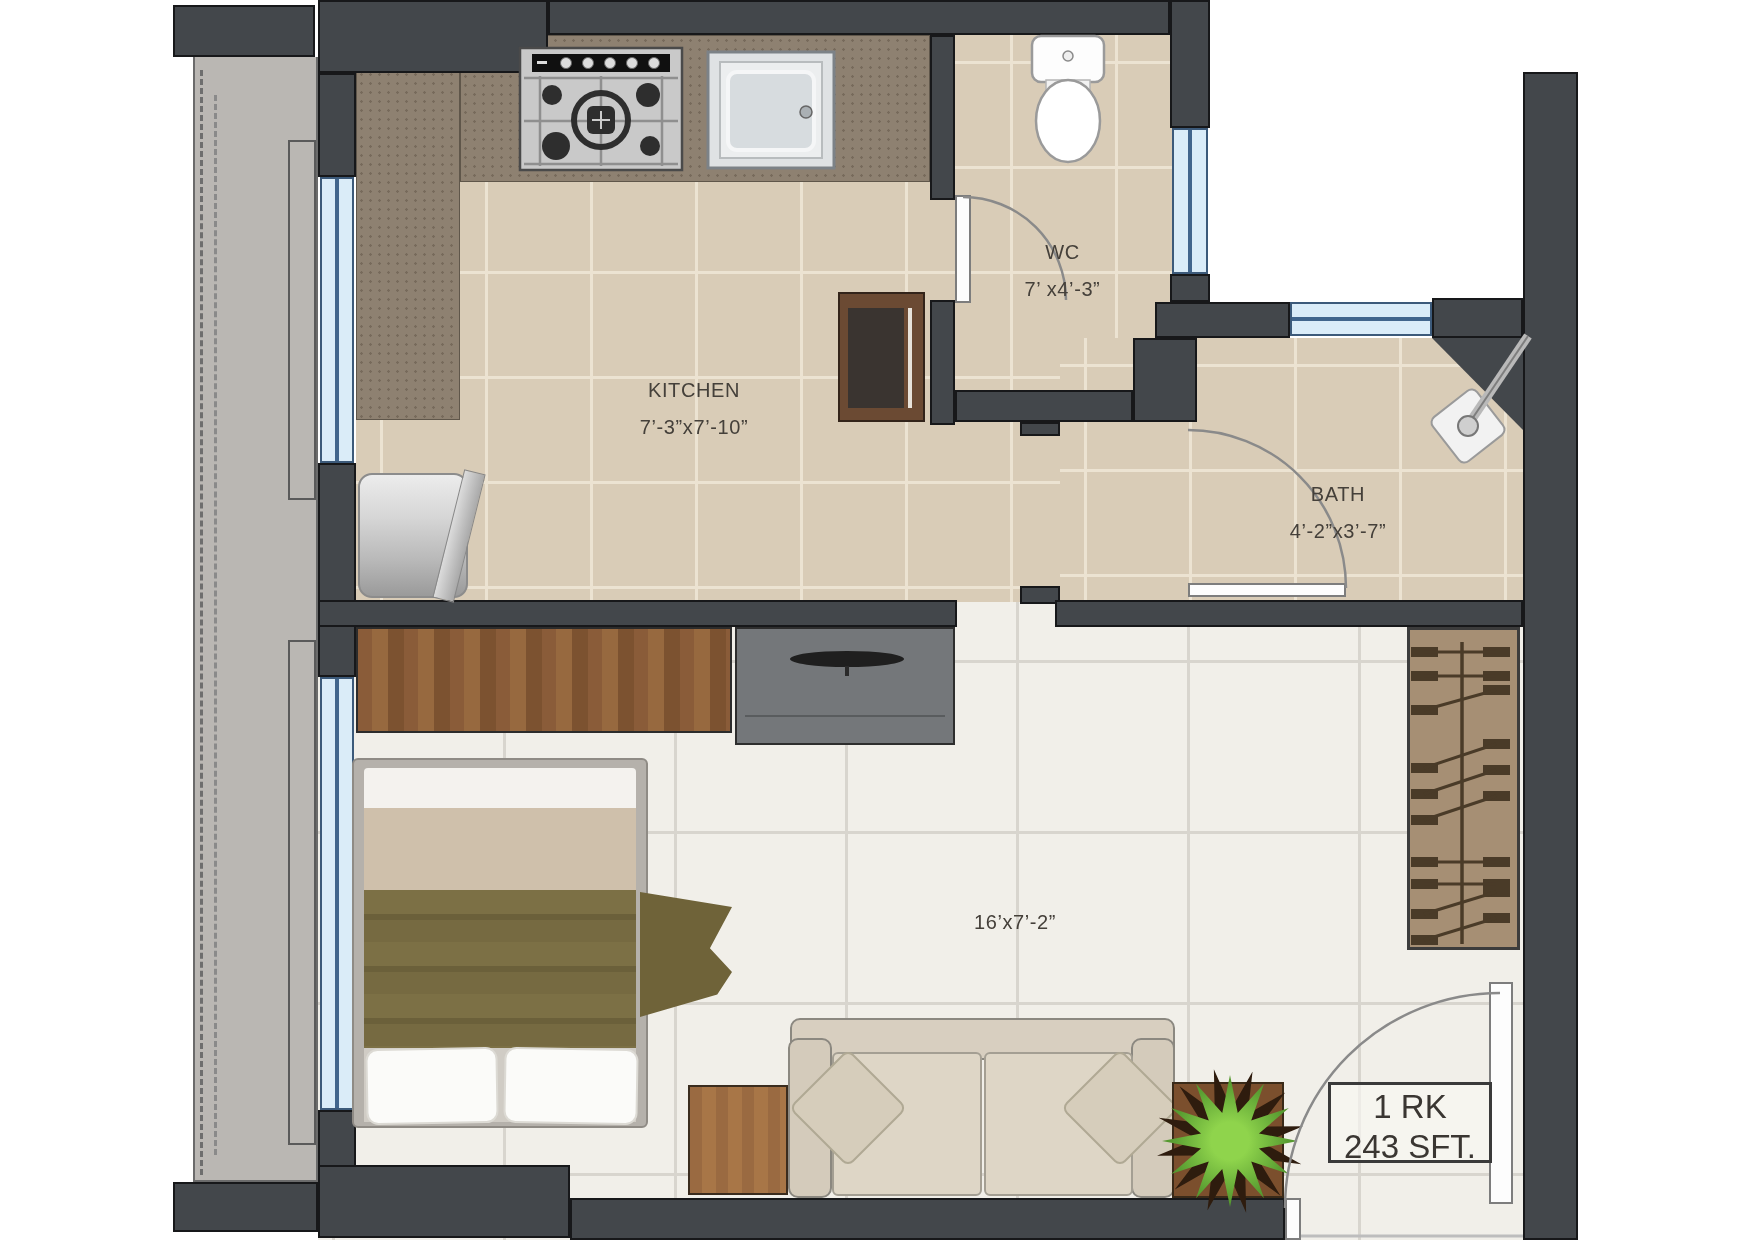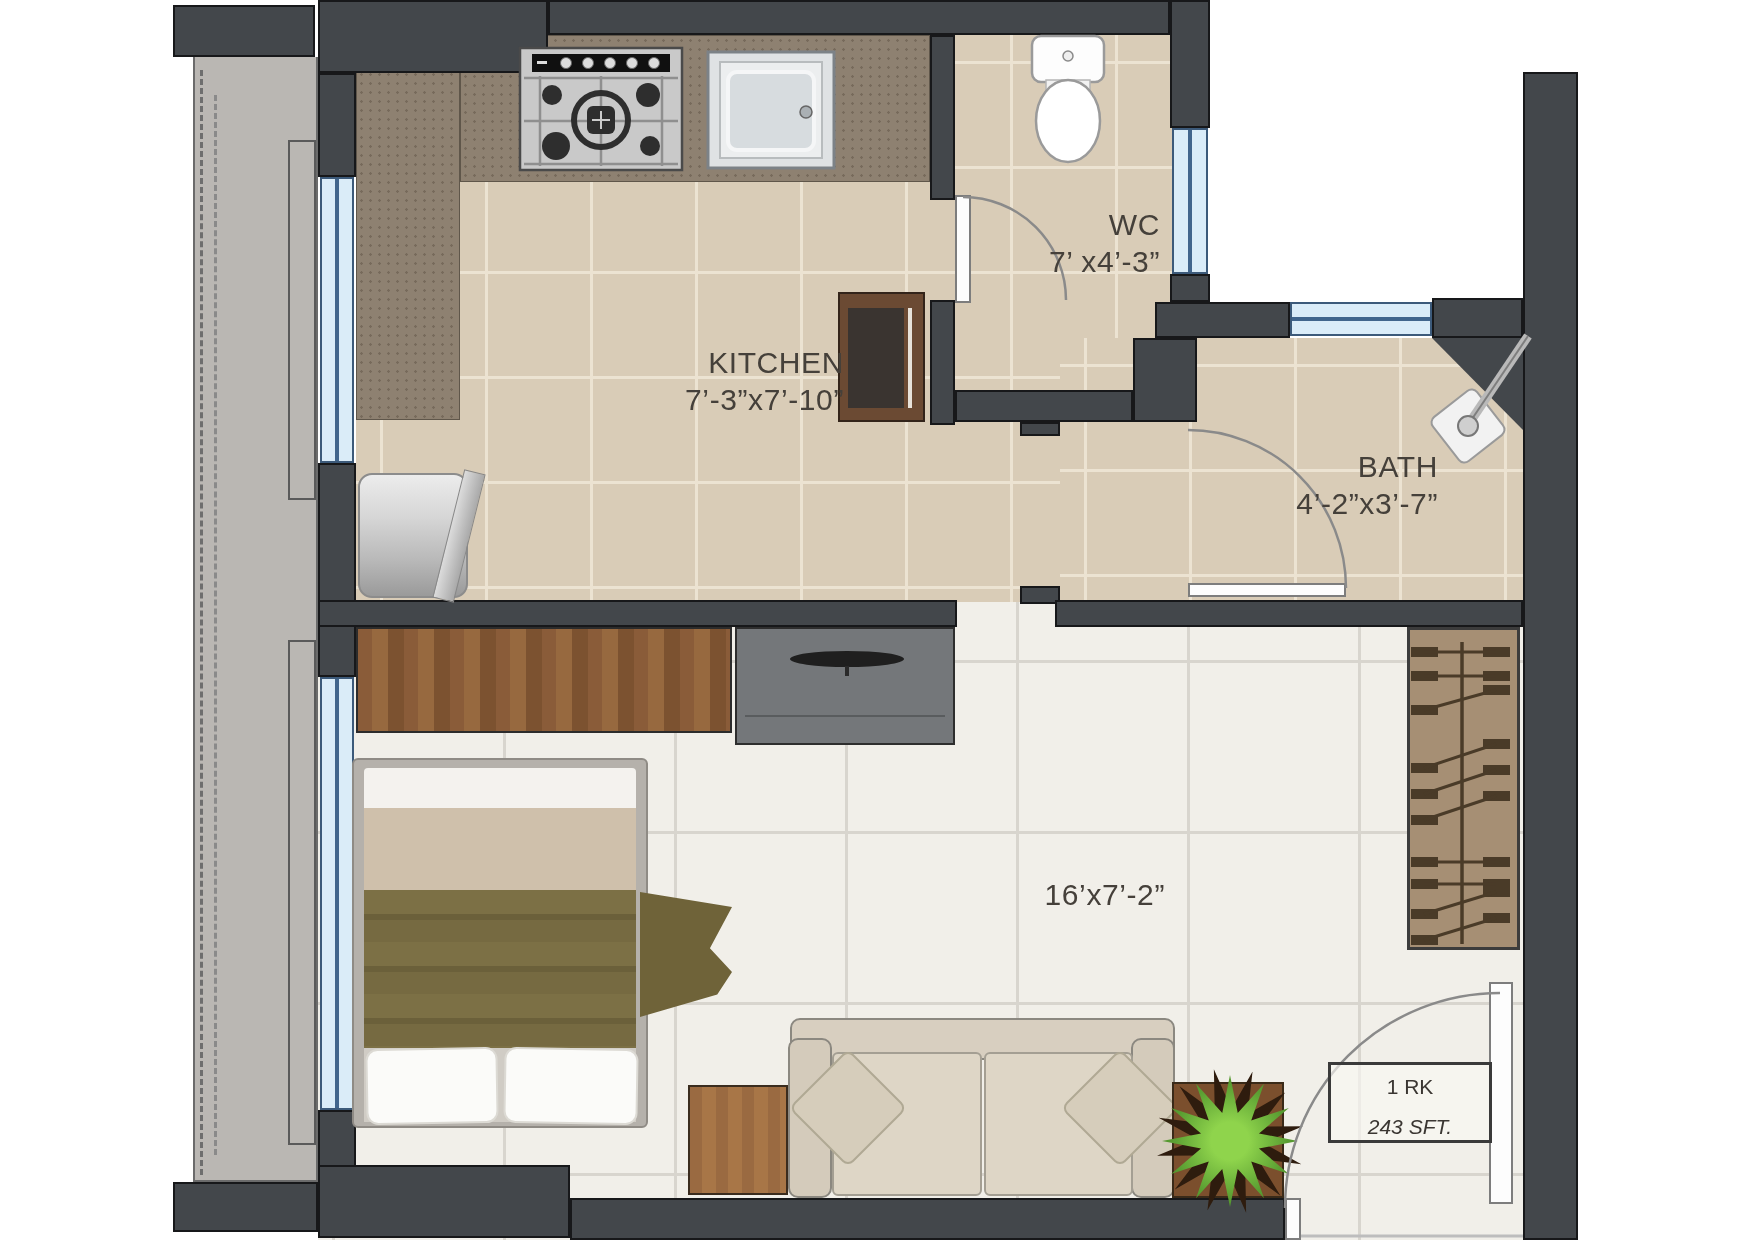--- a/index.html
+++ b/index.html
@@ -19,24 +19,24 @@
           background-image:linear-gradient(to right,#d8d5ce 3px,transparent 3px),
                            linear-gradient(to bottom,#d8d5ce 3px,transparent 3px);
           background-size:171px 171px;background-position:14px 58px;}
   .granite{background-color:#8e8171;
            background-image:radial-gradient(#776a5b 1px, transparent 1.5px);
            background-size:9px 9px;border:1px solid #5f564a;}
   .balcony{background:#bab7b3;border:2px solid #6b6b6b;border-top:none;}
   .dash{width:0;border-left:3px dashed #6e6e6e;}
   .bracket{border:2px solid #5a5a5a;background:transparent;}
   .doorleaf{background:#fdfdfd;border:2px solid #7d7d7d;}
-  .room-label{position:absolute;text-align:right;color:#45403a;font-size:30px;line-height:37px;letter-spacing:.6px;}
+  .room-label{position:absolute;text-align:center;color:#45403a;font-size:20px;line-height:37px;letter-spacing:.6px;margin-top:28px;}
   .room-label .nm{display:block;}
   .unit-box{border:3px solid #3a3a3a;background:rgba(249,247,242,.65);
-            text-align:center;color:#3a3632;font-size:21px;line-height:40px;padding-top:2px;}
+            text-align:center;color:#3a3632;font-size:33px;line-height:40px;padding-top:2px;margin-top:20px;}
   .wood{background:repeating-linear-gradient(90deg,#8a5c39 0 14px,#97693f 14px 30px,#7c5230 30px 46px);
         border:2px solid #2c2c2c;}
   .svg-overlay{position:absolute;left:0;top:0;pointer-events:none;}
 </style>
 </head>
 <body>
 
 <div class="plan">
 
   <div class="abs tile-k" style="left:356px;top:35px;width:841px;height:567px;"></div>
@@ -236,16 +236,16 @@
   </div>
   <div class="room-label" style="left:1238px;top:448px;width:200px;">
     <span class="nm">BATH</span>
     <span class="nm">4’-2”x3’-7”</span>
   </div>
   <div class="room-label" style="left:865px;top:876px;width:300px;">
     <span class="nm">16’x7’-2”</span>
   </div>
   <div class="abs unit-box" style="left:1328px;top:1062px;width:164px;height:81px;">
     <span style="display:block;">1 RK</span>
-    <span style="display:block;font-style:italic;">243 SFT.</span>
+    <span style="display:block;">243 SFT.</span>
   </div>
 
 </div>
 
 </body></html>

